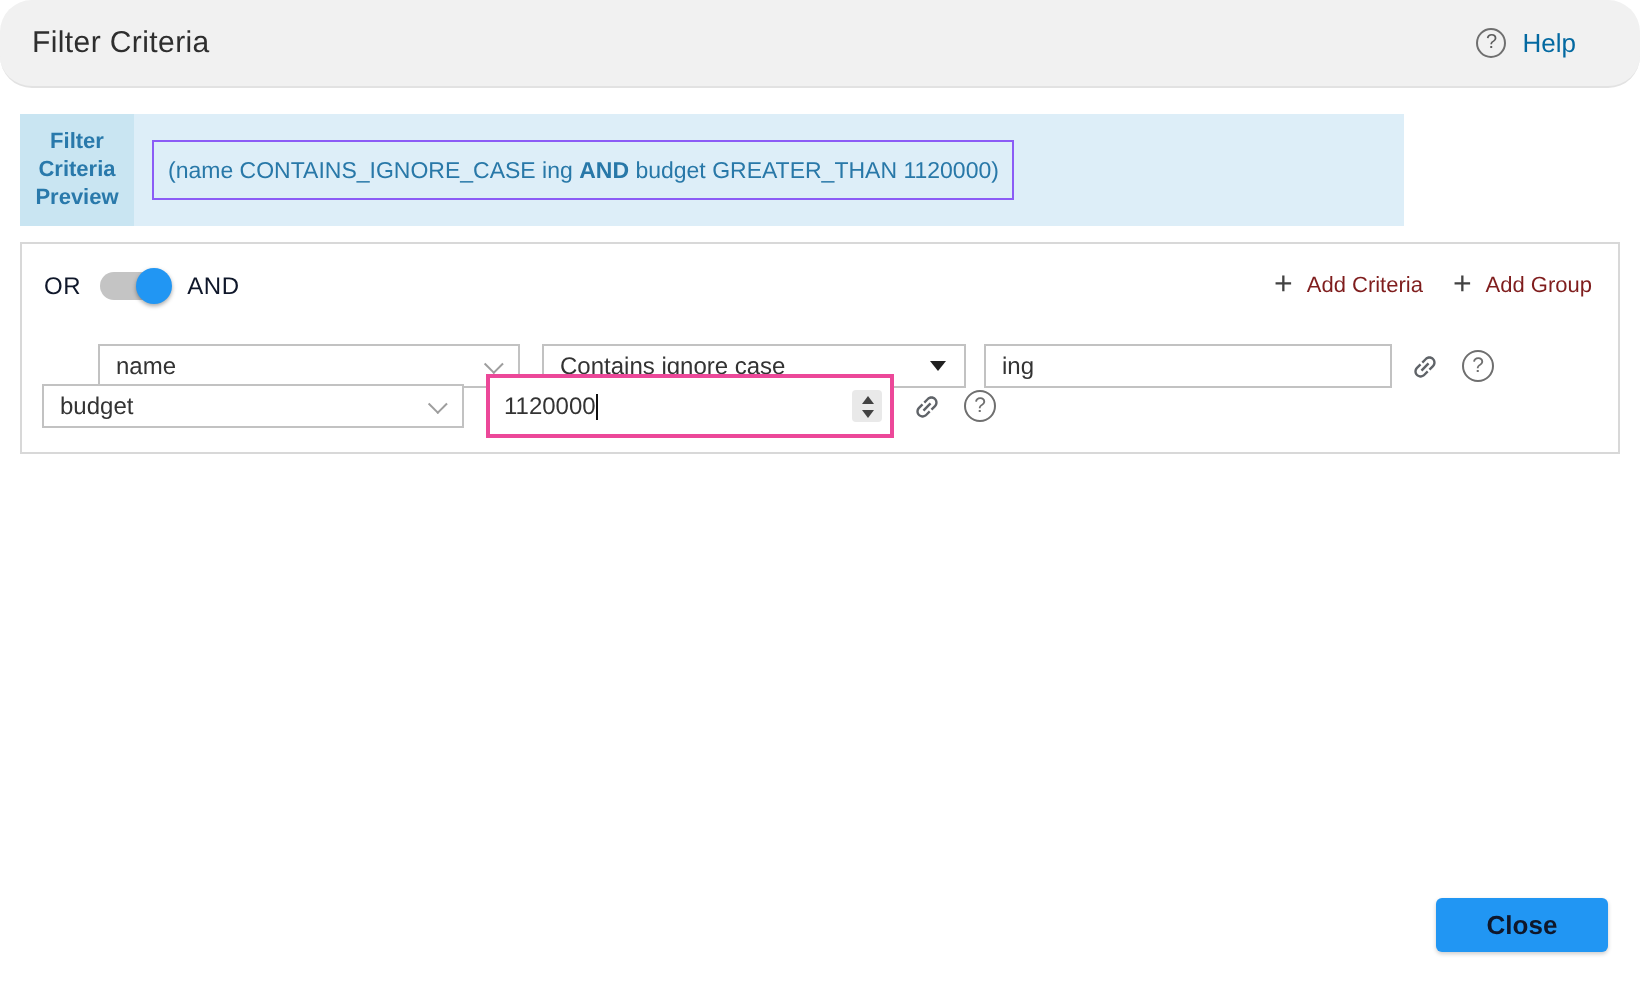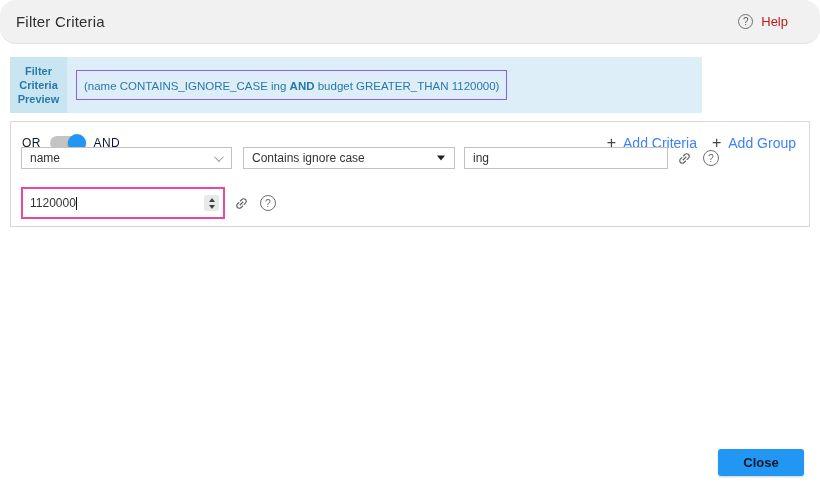--- a/index.html
+++ b/index.html
@@ -13,21 +13,21 @@
     background:#f1f1f1; border-bottom:1px solid #e2e2e2;
     display:flex; align-items:center; padding:0 32px 0 16px;border-radius:16px;
   }
   .page-title { font-size:15px; font-weight:500; color:#2e2e2e; letter-spacing:.2px; }
   .header-help { margin-left:auto; display:flex; align-items:center; cursor:pointer; }
   .qmark {
     display:inline-flex; align-items:center; justify-content:center;
     width:15px; height:15px; border:1px solid #6f6f6f; border-radius:50%;
     font-size:10px; color:#5c5c5c; line-height:1;
   }
-  .header-help .help-text { margin-left:8px; font-size:13px; color:#b91c1c; }
+  .header-help .help-text { margin-left:8px; font-size:13px; color:#0369a1; }
 
   
   .preview-bar {
     position:absolute; left:10px; top:57px; width:692px; height:56px;
     background:#ddeef8; display:flex; align-items:stretch;
   }
   .preview-label {
     width:57px; background:#c9e5f2; display:flex; align-items:center; justify-content:center;
     text-align:center; font-size:11px; font-weight:bold; color:#2979ab; line-height:14px;
     padding:0 4px;
@@ -52,24 +52,24 @@
   .switch { position:relative; width:34px; height:14px; margin:0 10px 0 9px; cursor:pointer; }
   .switch-track { position:absolute; left:0; top:0; width:34px; height:14px; background:#c4c4c4; border-radius:7px; }
   .switch-knob {
     position:absolute; right:-2px; top:-2px; width:18px; height:18px; border-radius:50%;
     background:#2196f3; box-shadow:0 1px 2px rgba(0,0,0,.35);
   }
   .add-group-btns { margin-left:auto; display:flex; align-items:center; }
   .add-btn { display:flex; align-items:center; cursor:pointer; }
   .add-btn + .add-btn { margin-left:15px; }
   .plus { font-size:16px; color:#424242; margin-right:7px; font-weight:400; line-height:1; }
-  .add-label { font-size:14px; color:#3b82f6; }
+  .add-label { font-size:11px; color:#7f1d1d; }
 
   .crit-row { position:absolute; left:10px; height:22px; display:flex; align-items:center; }
-  .row-0 { top:25px; } .row-1 { top:70px; }
+  .row-0 { top:50px;margin-left:28px; } .row-1 { top:70px; }
 
   .sel {
     position:relative; height:22px; border:1px solid #c2c2c2; background:#fff;
     display:flex; align-items:center; padding:0 20px 0 8px; cursor:pointer;
   }
   .sel-field { width:211px; margin-right:11px; }
   .sel-op { width:212px; margin-right:9px; }
   .sel-text { font-size:12px; color:#333; white-space:nowrap; overflow:hidden; }
   .chevron {
     position:absolute; right:10px; top:7px; width:7px; height:7px;
@@ -168,20 +168,24 @@
         <svg viewBox="0 0 24 24">
             <g transform="rotate(-45 12 12)">
               <path d="M3.9 12c0-1.71 1.39-3.1 3.1-3.1h4V7H7c-2.76 0-5 2.24-5 5s2.24 5 5 5h4v-1.9H7c-1.71 0-3.1-1.39-3.1-3.1zM8 13h8v-2H8v2zm9-6h-4v1.9h4c1.71 0 3.1 1.39 3.1 3.1s-1.39 3.1-3.1 3.1h-4V17h4c2.76 0 5-2.24 5-5s-2.24-5-5-5z"></path>
             </g>
           </svg>
       </span>
       <span class="qmark row-qmark">?</span>
     </div>
 
     <div class="crit-row row-1">
+      <div class="sel sel-field">
+        <span class="sel-text">budget</span>
+        <span class="chevron"></span>
+      </div>
       <div class="num-input">
         <span class="num-value">1120000</span>
         <span class="caret"></span>
         <span class="stepper">
           <span class="tri-up"></span>
           <span class="tri-down"></span>
         </span>
       </div>
       <span class="link-btn">
         <svg viewBox="0 0 24 24">

